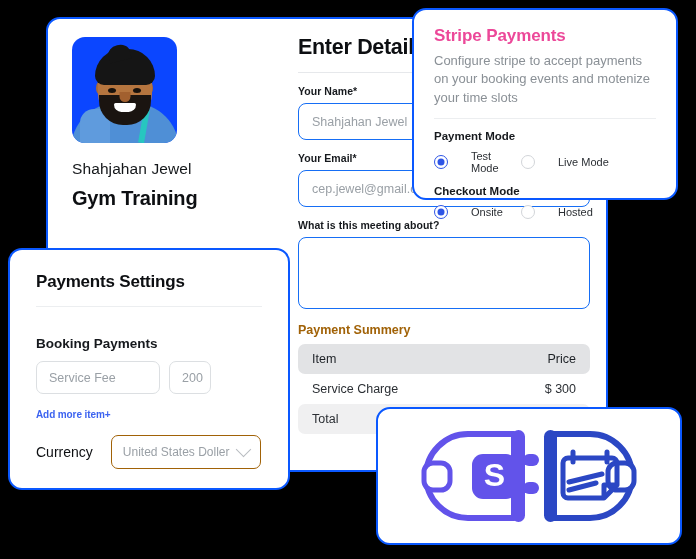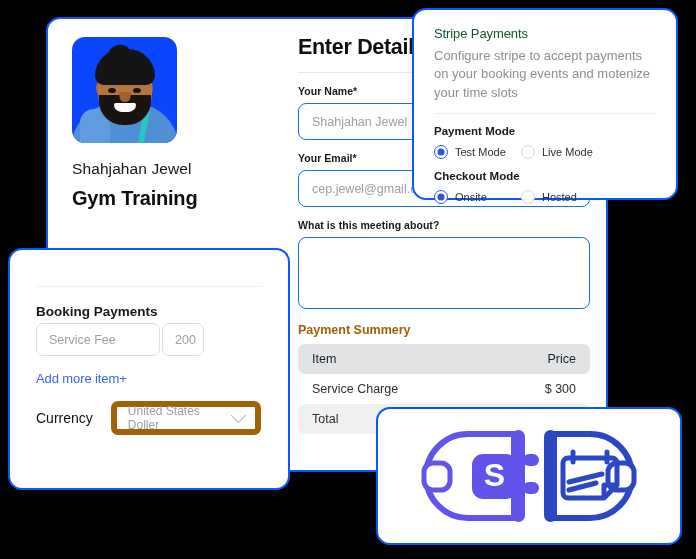--- a/index.html
+++ b/index.html
@@ -196,23 +196,23 @@
   
   #stripe-card {
     left: 412px;
     top: 8px;
     width: 266px;
     height: 192px;
     z-index: 3;
     padding: 16px 20px;
   }
   #stripe-title {
-    font-size: 13px;
-    font-weight: normal;
-    color: #14532d;
+    font-size: 17px;
+    font-weight: bold;
+    color: #ec4899;
     letter-spacing: -.1px;
   }
   #stripe-desc {
     margin-top: 6px;
     font-size: 13px;
     line-height: 1.42;
     color: #8a9096;
     max-width: 226px;
   }
   #stripe-divider {
@@ -228,21 +228,21 @@
   }
   .radio-row {
     margin-top: 8px;
     display: flex;
     align-items: center;
     gap: 10px;
   }
   .radio-opt {
     display: flex;
     align-items: center;
-    gap: 7px;
+    gap: 23px;
     font-size: 11px;
     color: #2b2f34;
   }
   .radio-opt.w1 { width: 77px; }
   .radio-dot {
     width: 14px; height: 14px;
     border-radius: 50%;
     border: 1.6px solid #d2d5d9;
     background: #fff;
     flex: 0 0 auto;
@@ -273,66 +273,66 @@
     font-weight: bold;
     color: #0d0f12;
     letter-spacing: -.2px;
   }
   #settings-divider {
     margin-top: 14px;
     height: 1px;
     background: #eceef0;
   }
   #booking-label {
-    margin-top: 17px;
+    margin-top: 29px;
     font-size: 13.5px;
     font-weight: bold;
     color: #16191d;
   }
   #fee-row {
-    margin-top: 4px;
-    display: flex;
-    gap: 2px;
+    margin-top: 10px;
+    display: flex;
+    gap: 9px;
   }
   .gray-input {
     height: 33px;
     border: 1px solid #dcdfe2;
     border-radius: 7px;
     display: flex;
     align-items: center;
     padding: 0 12px;
     font-size: 12.5px;
     color: #9aa0a6;
     background: #fff;
   }
   #fee-name { width: 124px; }
   #fee-amount { width: 42px; }
   #add-more {
     margin-top: 15px;
-    font-size: 13px;
-    font-weight: normal;
+    font-size: 10px;
+    font-weight: bold;
     color: #3c63f0;
     cursor: pointer;
     letter-spacing: -.1px;
   }
   #currency-row {
     margin-top: 15px;
     display: flex;
     align-items: center;
     gap: 18px;
   }
   #currency-label {
     font-size: 14px;
     font-weight: normal;
     color: #0d0f12;
   }
   #currency-select {
     width: 150px;
     height: 34px;
-    border: 6px solid #a16207;
+    border: 1px solid #a16207;
     border-radius: 7px;
     display: flex;
     align-items: center;
     justify-content: space-between;
     padding: 0 11px;
     font-size: 12px;
     color: #9aa0a6;
     background: #fff;
   }
   #currency-select .chev {
@@ -440,20 +440,21 @@
         <span>Onsite</span>
       </div>
       <div class="radio-opt">
         <span class="radio-dot"></span>
         <span>Hosted</span>
       </div>
     </div>
   </div>
 
   <div class="card" id="settings-card">
+    <div id="settings-title">Payments Settings</div>
     <div id="settings-divider"></div>
     <div id="booking-label">Booking Payments</div>
 
     <div id="fee-row">
       <div class="gray-input" id="fee-name">Service Fee</div>
       <div class="gray-input" id="fee-amount">200</div>
     </div>
 
     <div id="add-more">Add more item+</div>
 

